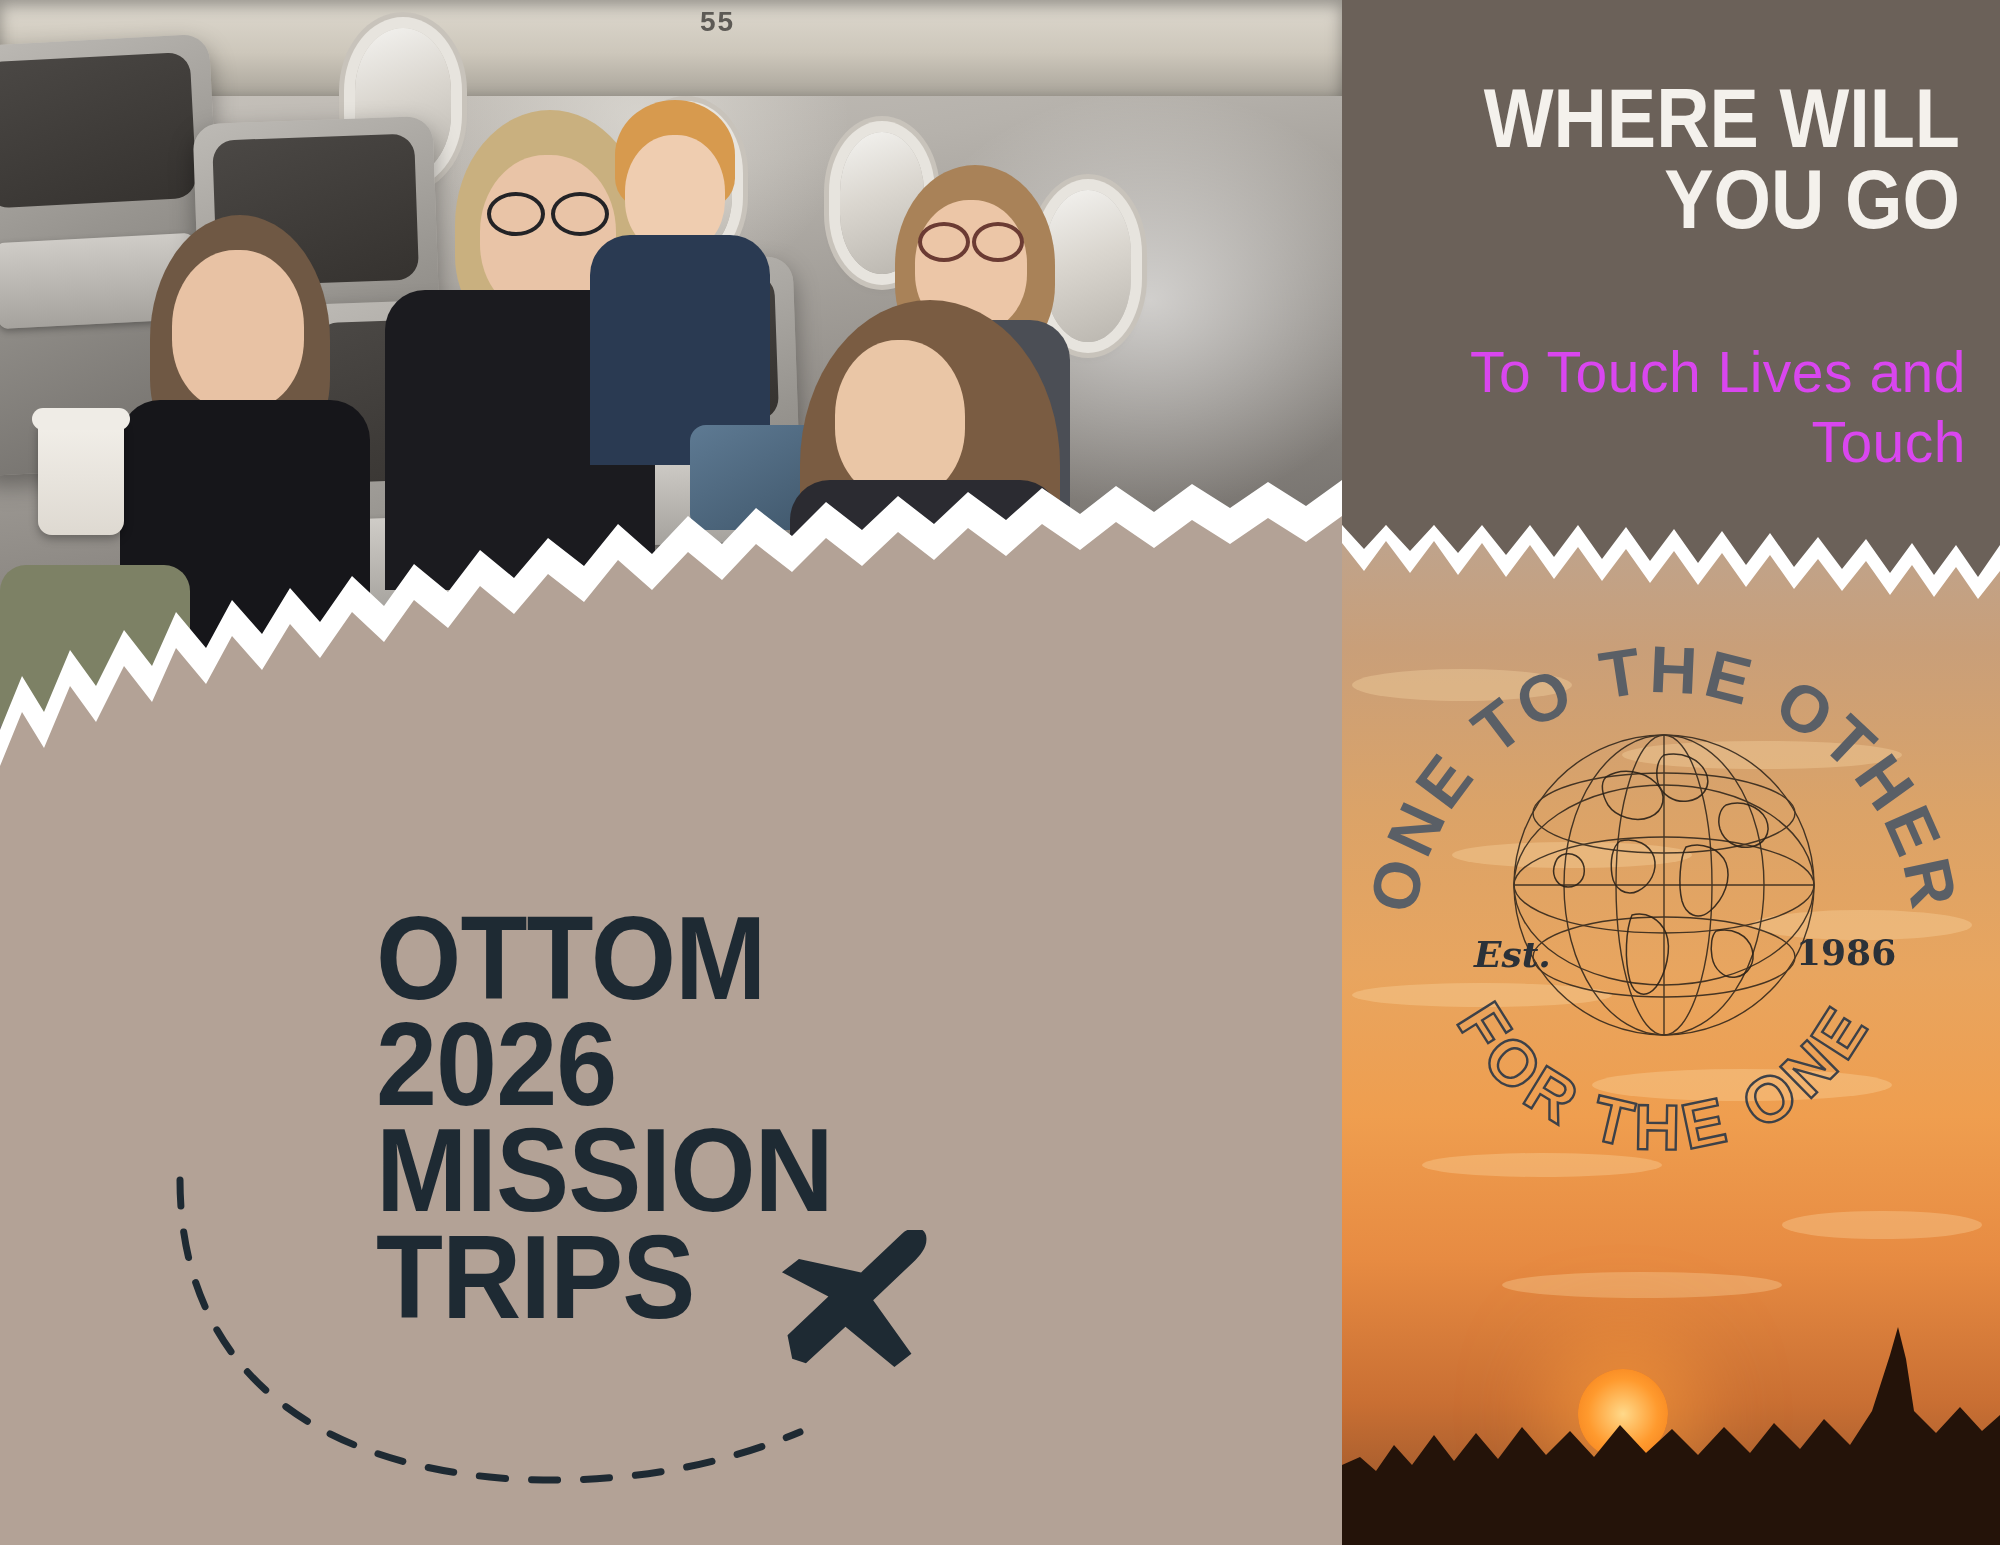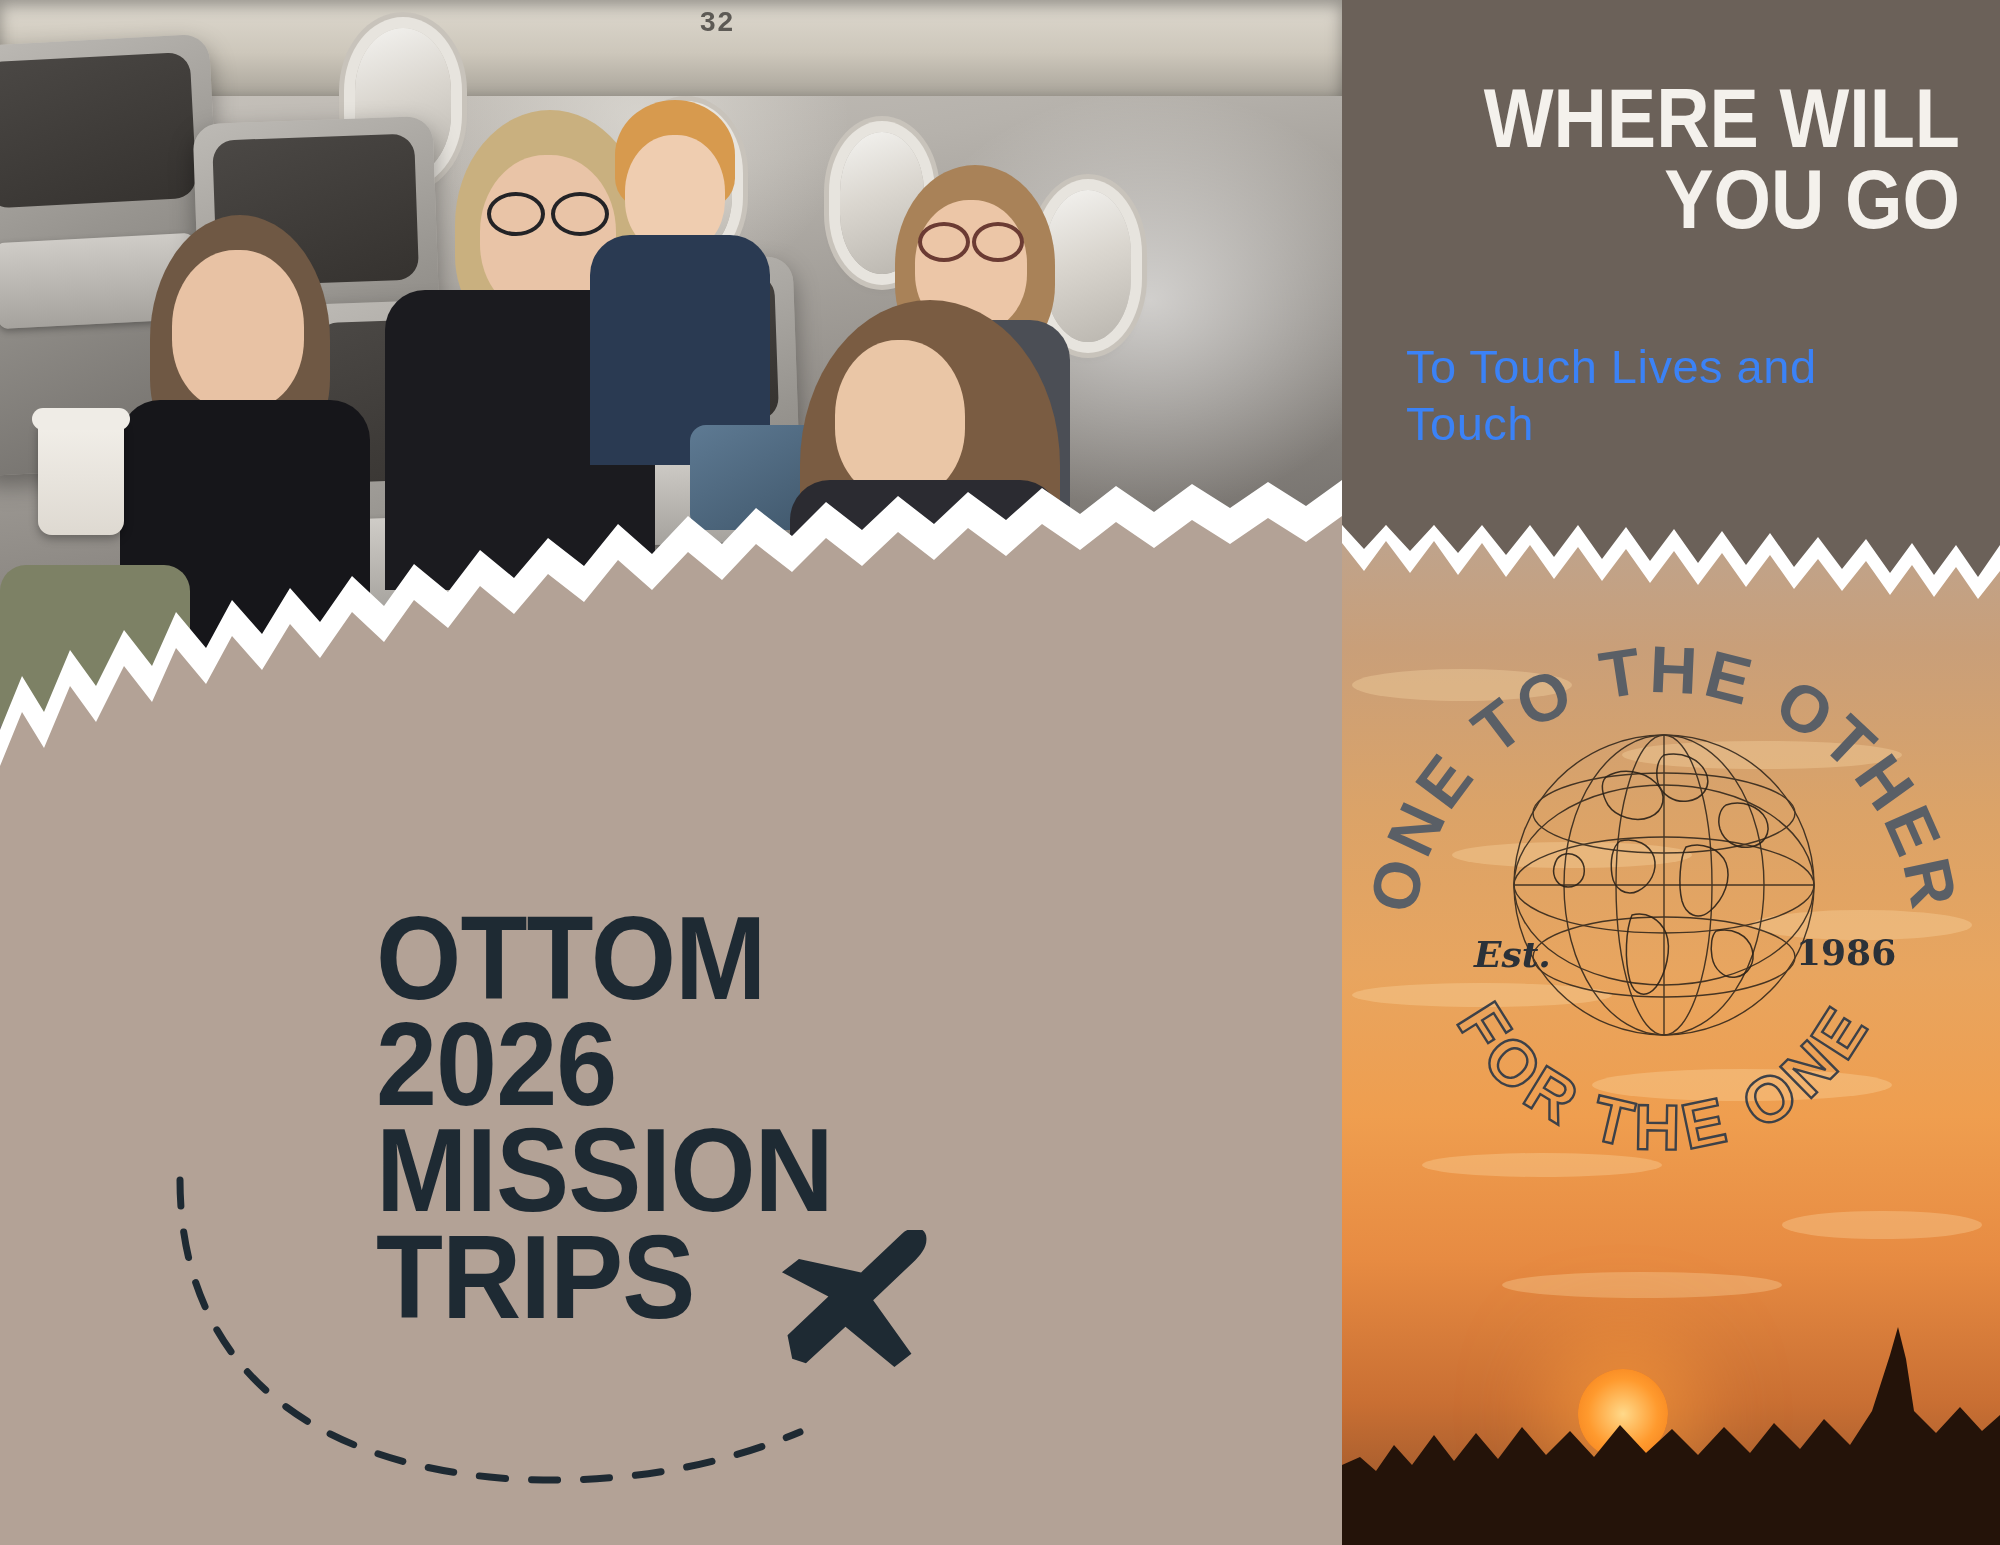--- a/index.html
+++ b/index.html
@@ -150,21 +150,21 @@
 
   .headline {
     position:absolute; right:40px; top:78px; width:580px;
     text-align:right; color:#f4f1ec;
     font-family:"Liberation Sans Narrow","Liberation Sans", sans-serif;
     font-weight:700; font-size:84px; line-height:.96; letter-spacing:0px;
     transform:scaleX(.88); transform-origin:right center;
   }
   .subhead {
     position:absolute; right:34px; top:338px; width:560px;
-    color:#3b82f6; font-size:47px; line-height:1.22;
+    text-align:right; color:#d946ef; font-size:57px; line-height:1.22;
     letter-spacing:.5px; font-weight:400;
   }
 
   
   .sunset {
     position:absolute; left:0; bottom:0; width:658px; height:1020px;
     overflow:hidden;
   }
   .sunset-sky {
     position:absolute; inset:0;
@@ -190,21 +190,21 @@
 <div class="stage">
 
   <div class="left-col">
 
     <div class="taupe-panel"></div>
 
     <div class="cabin-photo">
       <div class="cabin-bg"></div>
 
       <div class="bin"></div>
-      <div class="bin-label">32</div>
+      <div class="bin-label">55</div>
 
       <div class="win w1"></div>
       <div class="win w2"></div>
       <div class="win w3"></div>
       <div class="win w4"></div>
 
       <div class="seat s1">
         <div class="seat-top"></div>
         <div class="mag">737</div>
         <div class="tray"></div>

